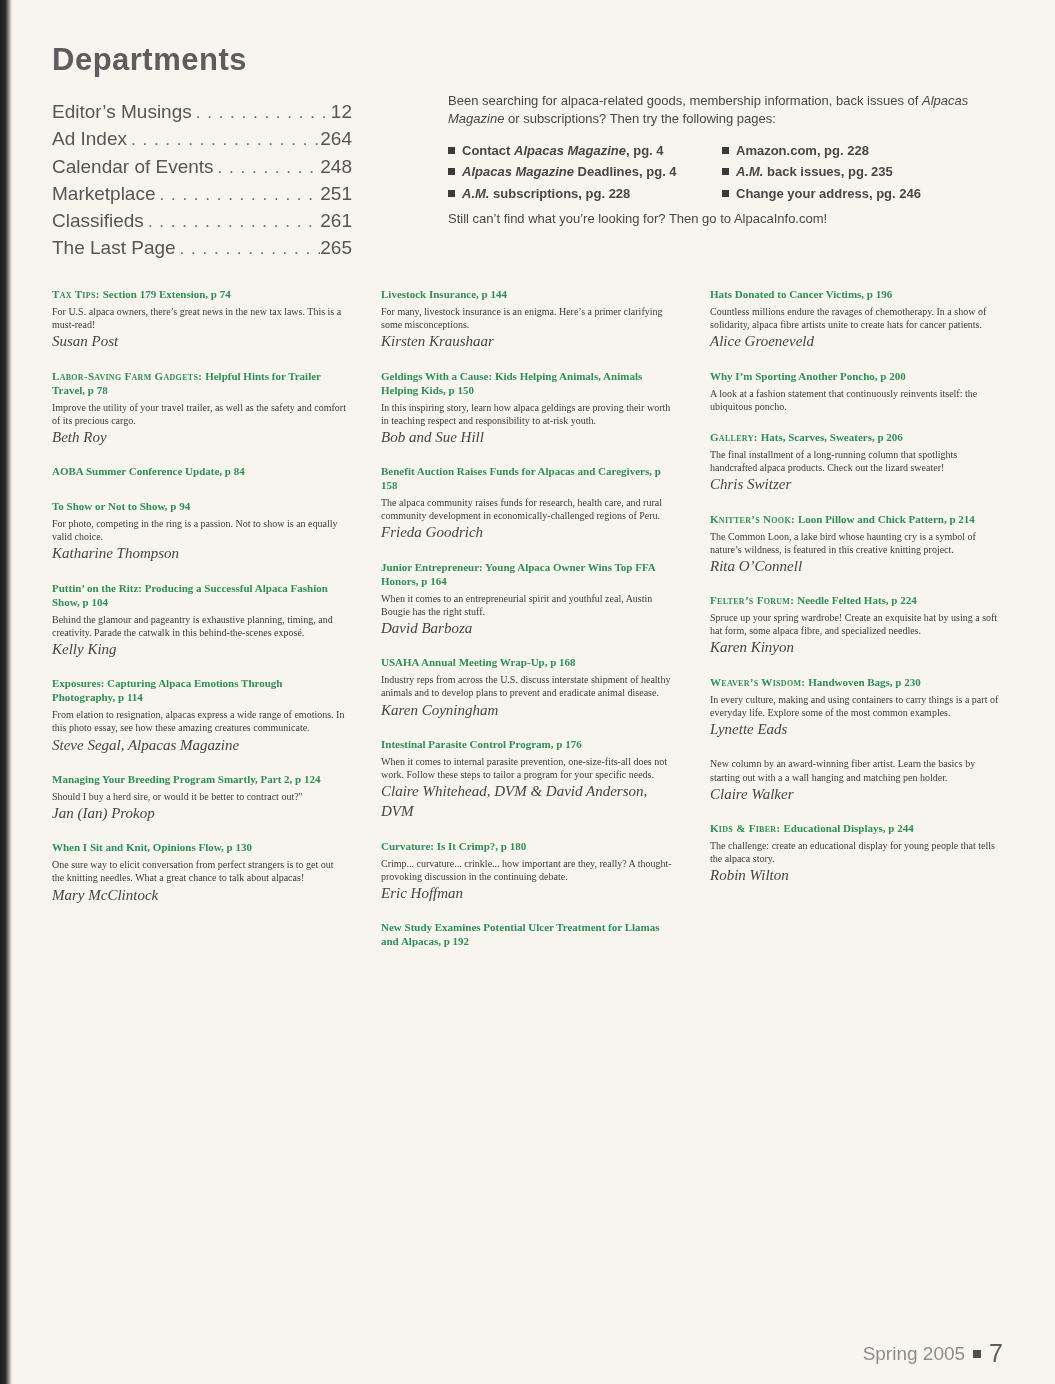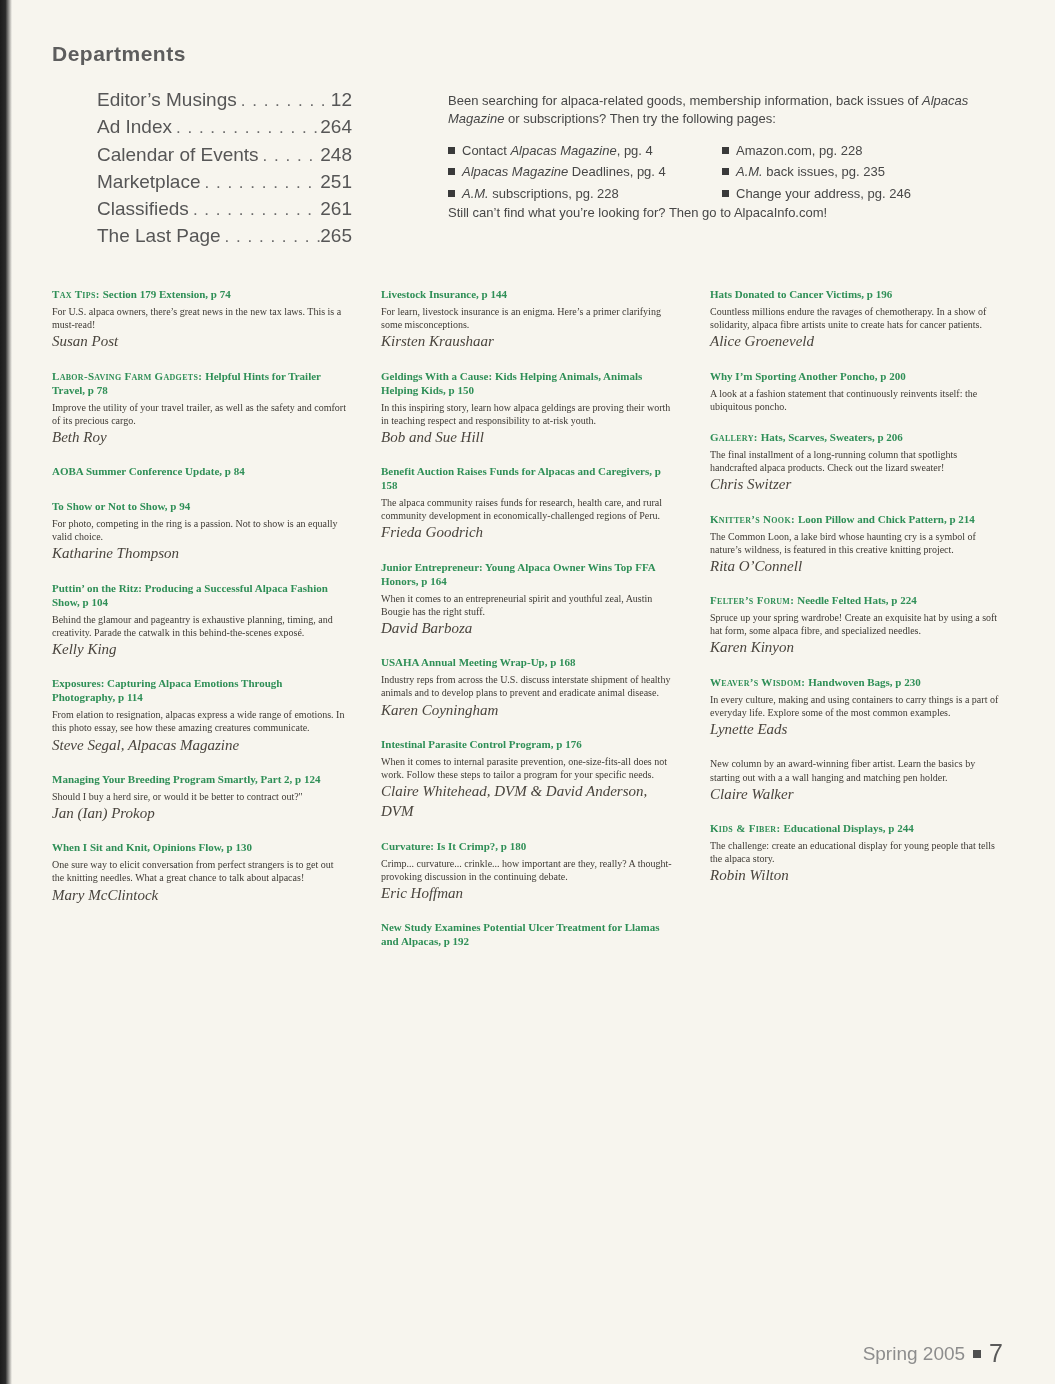--- a/index.html
+++ b/index.html
@@ -8,35 +8,35 @@
     background:#f7f5ee;overflow:hidden;
     font-family:"Liberation Sans",sans-serif;
   }
   .edge-strip{
     position:absolute;left:0;top:0;bottom:0;width:12px;
     background:linear-gradient(90deg,#1b1b1b 0%,#2a2a2a 45%,rgba(40,40,40,0) 100%);
   }
   
   .dept-block{position:absolute;left:52px;top:42px;width:300px;}
   .dept-title{
-    margin:0 0 20px 0;font-size:21px;font-weight:700;color:#5d5d5d;letter-spacing:.5px;
+    margin:0 0 20px 0;font-size:31px;font-weight:700;color:#5d5d5d;letter-spacing:.5px;
   }
   .toc{display:flex;flex-direction:column;}
-  .toc-row{display:flex;align-items:baseline;font-size:19px;color:#565656;line-height:1.43;margin-left:45px;}
+  .toc-row{display:flex;align-items:baseline;font-size:19px;color:#565656;line-height:1.43;}
   .toc-label{white-space:nowrap;}
   .toc-dots{flex:1;overflow:hidden;white-space:nowrap;color:#6a6a6a;padding:0 4px;letter-spacing:1px;font-size:17px;}
   .toc-page{white-space:nowrap;}
   
   .info-block{position:absolute;left:448px;top:92px;width:548px;font-size:13px;color:#474747;line-height:1.42;}
   .info-intro em,.bullet-text em{font-style:italic;}
-  .info-bullets{display:flex;margin:13px 0 0 0;}
+  .info-bullets{display:flex;margin:13px 0 0 0;font-weight:bold;}
   .bullet-col{flex:1;display:flex;flex-direction:column;row-gap:3px;}
   .bullet-row{display:flex;align-items:baseline;}
   .bullet-square{flex:none;display:inline-block;width:7px;height:7px;background:#3a3a3a;margin-right:7px;position:relative;top:-1px;}
-  .info-outro{margin-top:1px;}
+  .info-outro{margin-top:7px;}
   
   .articles{position:absolute;left:52px;top:288px;width:952px;display:flex;column-gap:34px;}
   .article-col{width:295px;flex:none;display:flex;flex-direction:column;}
   .entry{margin:0 0 18px 0;}
   .entry-title{
     margin:0 0 3px 0;font-family:"Liberation Serif",serif;font-weight:700;
     color:#2f8f57;font-size:11px;line-height:1.27;
   }
   .sc{font-variant:small-caps;letter-spacing:.3px;}
   .entry-body{
@@ -169,21 +169,21 @@
         </article>
         <article class="entry">
           <h3 class="entry-title"><span>When I Sit and Knit, Opinions Flow, p 130</span></h3>
           <p class="entry-body">One sure way to elicit conversation from perfect strangers is to get out the knitting needles. What a great chance to talk about alpacas!</p>
           <p class="entry-author">Mary McClintock</p>
         </article>
       </div>
       <div class="article-col">
         <article class="entry">
           <h3 class="entry-title"><span>Livestock Insurance, p 144</span></h3>
-          <p class="entry-body">For learn, livestock insurance is an enigma. Here’s a primer clarifying some misconceptions.</p>
+          <p class="entry-body">For many, livestock insurance is an enigma. Here’s a primer clarifying some misconceptions.</p>
           <p class="entry-author">Kirsten Kraushaar</p>
         </article>
         <article class="entry">
           <h3 class="entry-title"><span>Geldings With a Cause: Kids Helping Animals, Animals Helping Kids, p 150</span></h3>
           <p class="entry-body">In this inspiring story, learn how alpaca geldings are proving their worth in teaching respect and responsibility to at-risk youth.</p>
           <p class="entry-author">Bob and Sue Hill</p>
         </article>
         <article class="entry">
           <h3 class="entry-title"><span>Benefit Auction Raises Funds for Alpacas and Caregivers, p 158</span></h3>
           <p class="entry-body">The alpaca community raises funds for research, health care, and rural community development in economically-challenged regions of Peru.</p>

